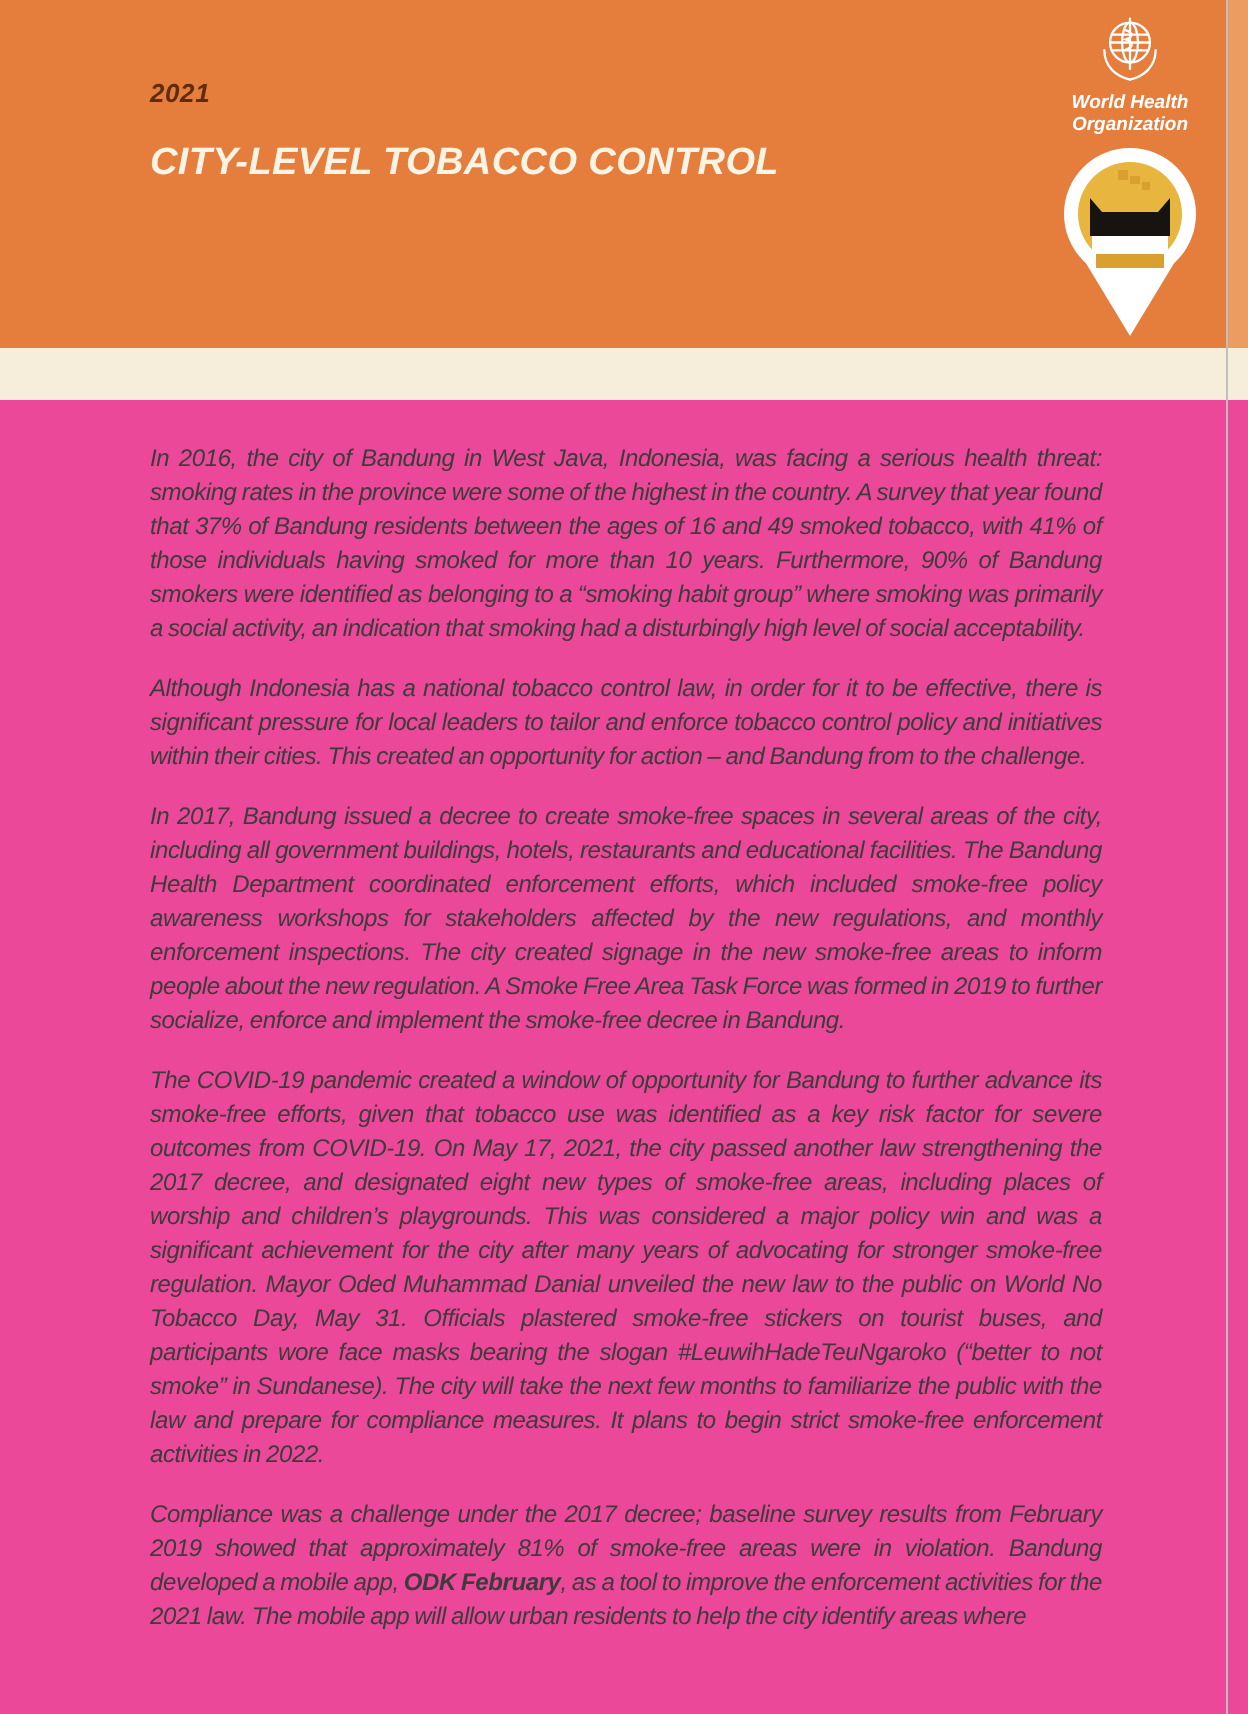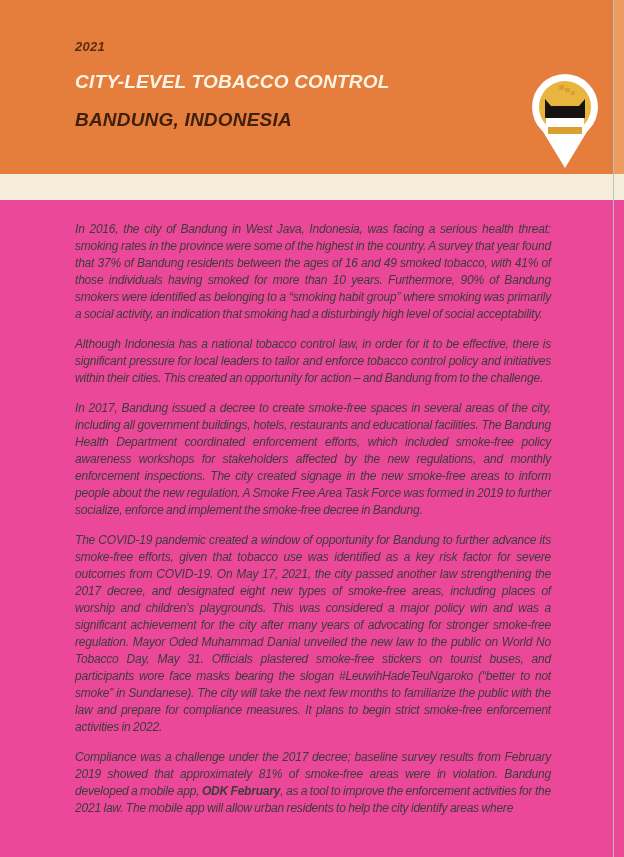--- a/index.html
+++ b/index.html
@@ -40,22 +40,40 @@
   .edge-line{position:absolute;left:613px;top:0;width:1px;height:857px;background:var(--edge-line);z-index:6;}
 </style>
 </head>
 <body>
 
 <div class="page">
 
   <header class="header">
     <div class="header-year">2021</div>
     <h1 class="header-title">CITY-LEVEL TOBACCO CONTROL</h1>
-    <h2 class="header-subtitle">BANDUNG, INDONESIA</h2>
 
+    <div class="who">
+      <svg width="38" height="38" viewBox="0 0 40 40">
+        <g stroke="#FFFFFF" stroke-width="1.2" fill="none" stroke-linecap="round">
+          <circle cx="20" cy="15" r="10.5"></circle>
+          <ellipse cx="20" cy="15" rx="4.2" ry="10.5"></ellipse>
+          <path d="M10.6 10.8 H29.4"></path>
+          <path d="M9.5 15 H30.5"></path>
+          <path d="M10.6 19.2 H29.4"></path>
+          <path d="M20 2.5 V29"></path>
+          <path d="M17.6 8.5 C21.6 9.6 21.6 12.2 17.8 13.4 C21.9 14.8 21.9 17.4 18 18.6"></path>
+          <path d="M6.5 19 C6.5 28 13 33 20 34.5"></path>
+          <path d="M33.5 19 C33.5 28 27 33 20 34.5"></path>
+        </g>
+      </svg>
+      <div class="who-text">
+        <div>World Health</div>
+        <div>Organization</div>
+      </div>
+    </div>
 
     <div class="pin">
       <svg width="68" height="95" viewBox="0 0 68 95">
         <g>
           <circle cx="34" cy="33" r="33" fill="#FFFFFF"></circle>
           <path d="M11 56 L57 56 L34 94 Z" fill="#FFFFFF"></path>
           <circle cx="34" cy="33" r="26" style="fill:var(--pin-gold,#E8B63E)"></circle>
         </g>
         <g>
           <rect x="28" y="11" width="5" height="5" style="fill:var(--pack-gold-dark,#D9A030)"></rect>

